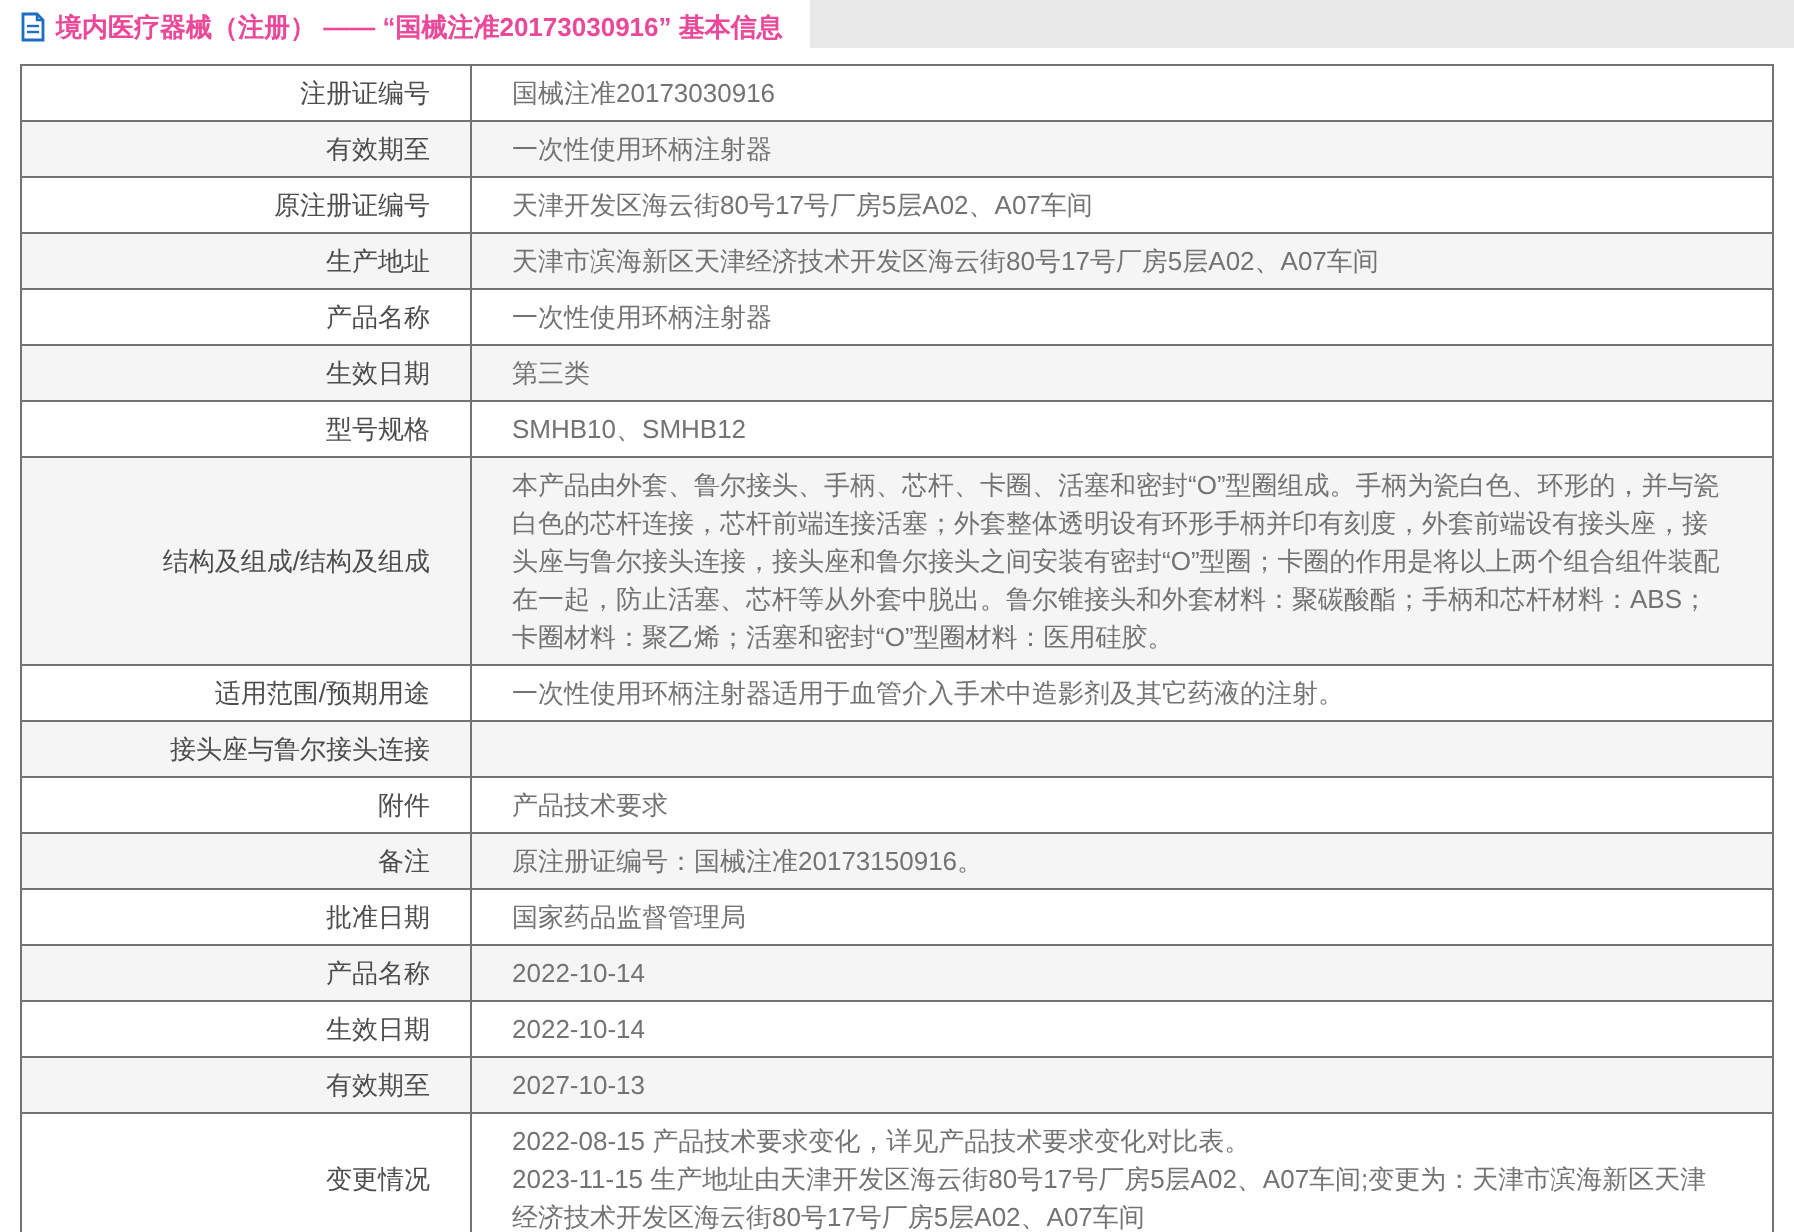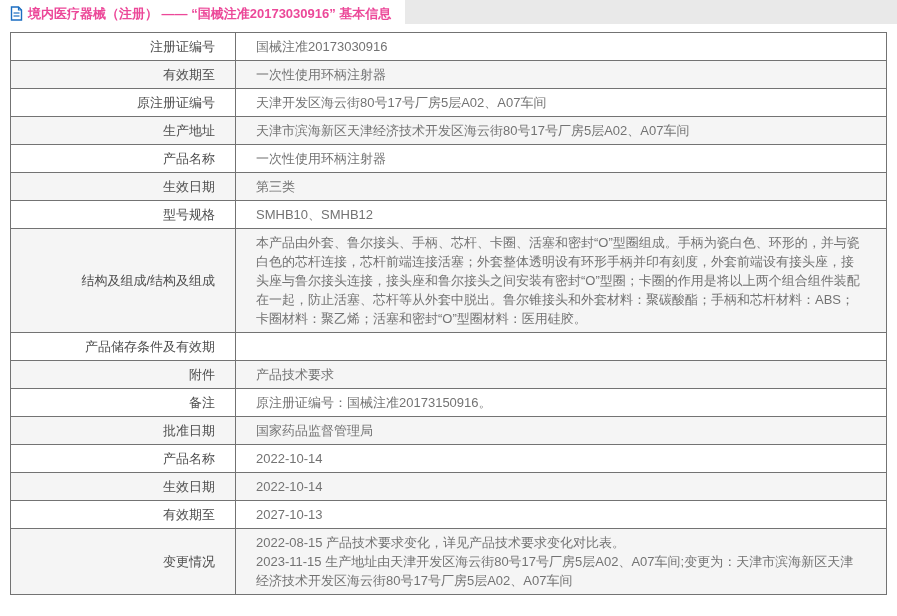--- a/index.html
+++ b/index.html
@@ -91,21 +91,25 @@
           </tr>
           <tr>
             <th>型号规格</th>
             <td>SMHB10、SMHB12</td>
           </tr>
           <tr>
             <th>结构及组成/结构及组成</th>
             <td>本产品由外套、鲁尔接头、手柄、芯杆、卡圈、活塞和密封“O”型圈组成。手柄为瓷白色、环形的，并与瓷白色的芯杆连接，芯杆前端连接活塞；外套整体透明设有环形手柄并印有刻度，外套前端设有接头座，接头座与鲁尔接头连接，接头座和鲁尔接头之间安装有密封“O”型圈；卡圈的作用是将以上两个组合组件装配在一起，防止活塞、芯杆等从外套中脱出。鲁尔锥接头和外套材料：聚碳酸酯；手柄和芯杆材料：ABS；卡圈材料：聚乙烯；活塞和密封“O”型圈材料：医用硅胶。</td>
           </tr>
           <tr>
-            <th>产品储存条件及有效期</th>
+            <th>适用范围/预期用途</th>
+            <td>一次性使用环柄注射器适用于血管介入手术中造影剂及其它药液的注射。</td>
+          </tr>
+          <tr>
+            <th>接头座与鲁尔接头连接</th>
             <td></td>
           </tr>
           <tr>
             <th>附件</th>
             <td>产品技术要求</td>
           </tr>
           <tr>
             <th>备注</th>
             <td>原注册证编号：国械注准20173150916。</td>
           </tr>

